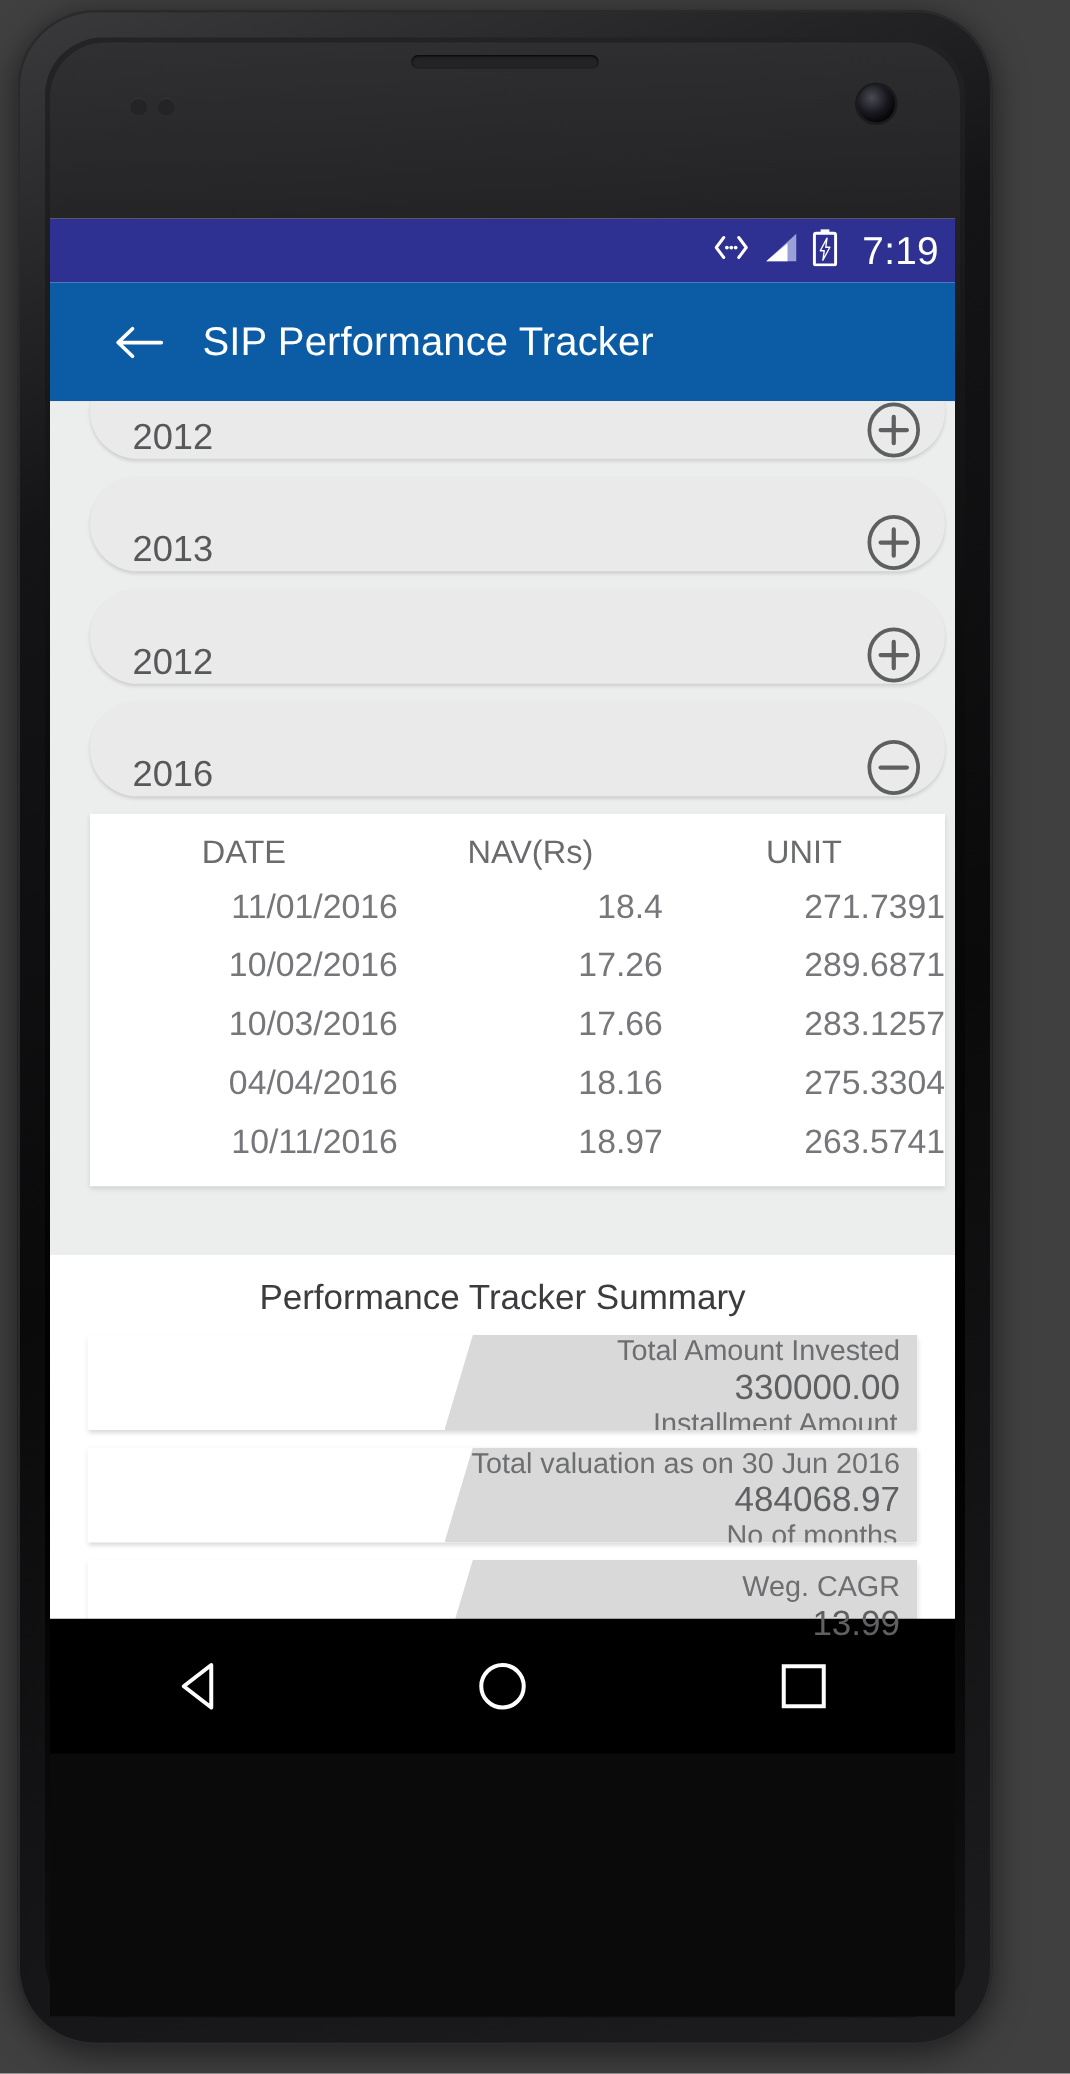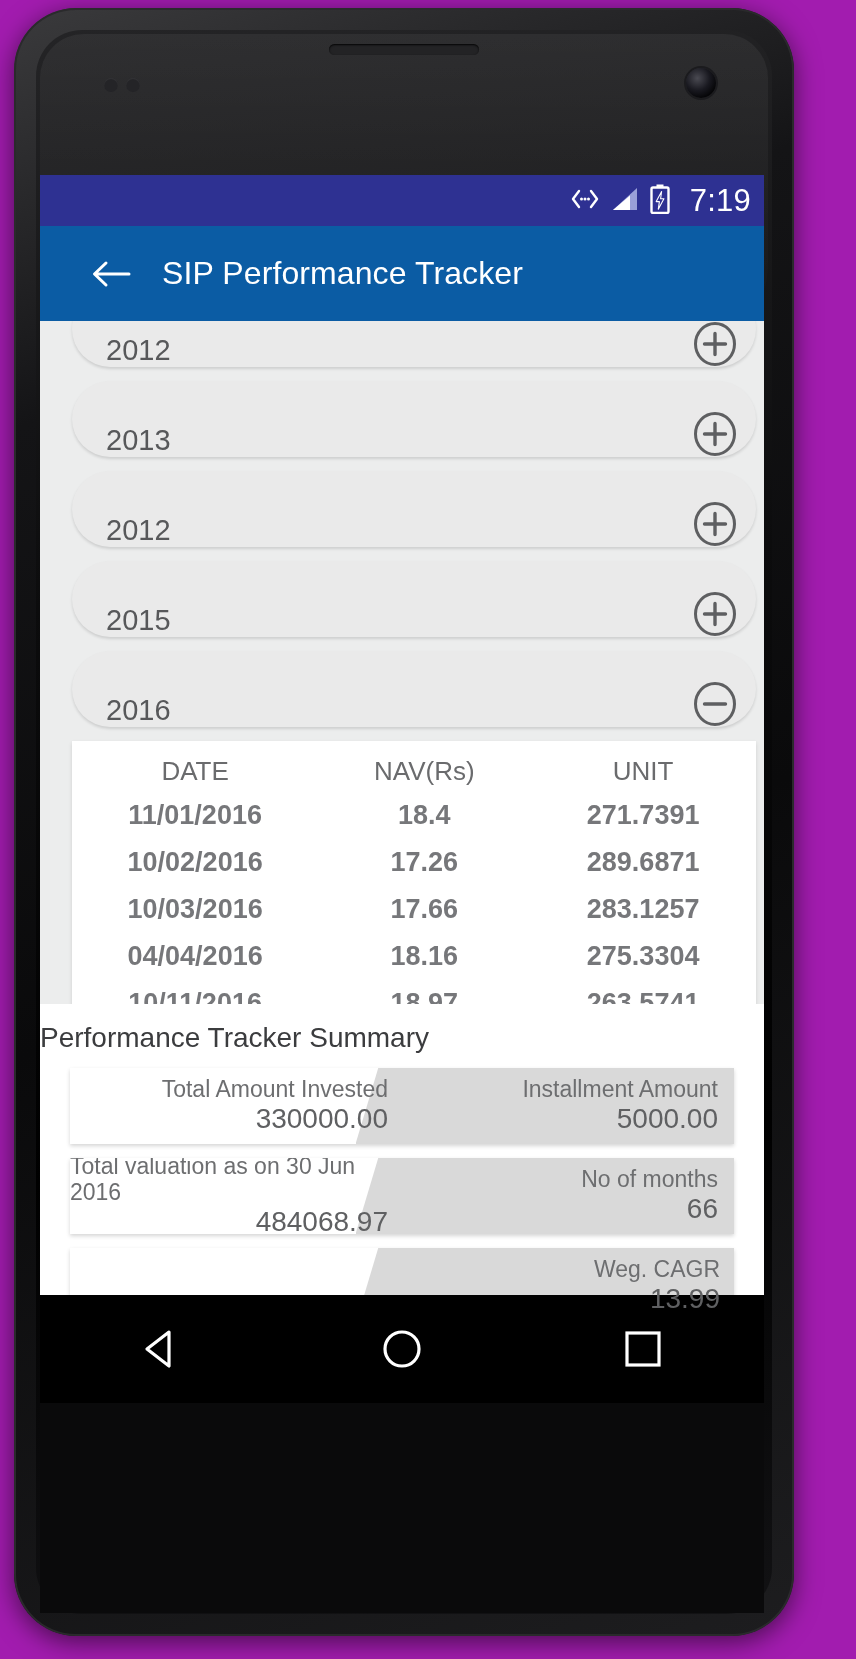--- a/index.html
+++ b/index.html
@@ -7,21 +7,21 @@
     width: 856px; height: 1659px;
     background: #ffffff;
     font-family: "Liberation Sans", sans-serif;
     overflow: hidden;
   }
 
   
   .device-stage {
     position: relative;
     width: 856px; height: 1659px;
-    background: #a21caf;
+    background: #404040;
   }
   .phone-body {
     position: absolute;
     left: 14px; top: 8px;
     width: 780px; height: 1628px;
     border-radius: 62px;
     background: linear-gradient(160deg,#3a3a3c 0%,#141416 22%,#0a0a0b 55%,#1d1d1f 100%);
     box-shadow: 0 6px 26px rgba(0,0,0,0.55), 0 0 0 2px #2a2a2c inset;
   }
   .phone-bezel-inner {
@@ -151,48 +151,50 @@
   .data-table { width: 100%; border-collapse: collapse; }
   .data-table th {
     font-size: 26px;
     font-weight: 400;
     color: #6a6b6d;
     padding: 8px 0 5px 0;
     text-align: center;
   }
   .data-table td {
     font-size: 27px;
-    font-weight: 700;
+    font-weight: 400;
     color: #76777a;
     padding: 8px 0;
-    text-align: center;
+    text-align: right;
   }
   .data-table .col-date  { width: 36%; }
   .data-table .col-nav   { width: 31%; }
   .data-table .col-unit  { width: 33%; }
 
   
   .summary {
     background: #ffffff;
     padding: 12px 0 14px 0;
   }
   .summary-title {
+    text-align: center;
     font-size: 28px;
     color: #3b3c3e;
     font-weight: 400;
     padding: 6px 0 14px 0;
   }
   .summary-card {
     position: relative;
     height: 76px;
     margin: 0 30px 14px 30px;
     background: #ffffff;
     box-shadow: 0 2px 4px rgba(0,0,0,0.17);
     overflow: hidden;
     display: flex;
+    flex-direction: column;
   }
   
   .summary-card .gray-half {
     position: absolute;
     top: 0; right: 0; bottom: 0;
     width: 57%;
     background: #d9d9d9;
     clip-path: polygon(6% 0, 100% 0, 100% 100%, 0% 100%);
   }
   .sc-col {
@@ -314,29 +316,20 @@
         <div class="year-row">
           <span class="year-label">2012</span>
           <span class="toggle-icon">
             <svg width="46" height="46" viewBox="0 0 46 46">
               <ellipse cx="23" cy="23" rx="19.5" ry="20.5" fill="none" stroke="#5e5f61" stroke-width="3"></ellipse>
               <path d="M23 12.5 L23 33.5 M12.5 23 L33.5 23" stroke="#5e5f61" stroke-width="3.4" stroke-linecap="round"></path>
             </svg>
           </span>
         </div>
 
-        <div class="year-row">
-          <span class="year-label">2015</span>
-          <span class="toggle-icon">
-            <svg width="46" height="46" viewBox="0 0 46 46">
-              <ellipse cx="23" cy="23" rx="19.5" ry="20.5" fill="none" stroke="#5e5f61" stroke-width="3"></ellipse>
-              <path d="M23 12.5 L23 33.5 M12.5 23 L33.5 23" stroke="#5e5f61" stroke-width="3.4" stroke-linecap="round"></path>
-            </svg>
-          </span>
-        </div>
 
         <div class="year-row">
           <span class="year-label">2016</span>
           <span class="toggle-icon">
             <svg width="46" height="46" viewBox="0 0 46 46">
               <ellipse cx="23" cy="23" rx="19.5" ry="20.5" fill="none" stroke="#5e5f61" stroke-width="3"></ellipse>
               <path d="M12.5 23 L33.5 23" stroke="#5e5f61" stroke-width="3.4" stroke-linecap="round"></path>
             </svg>
           </span>
         </div>

